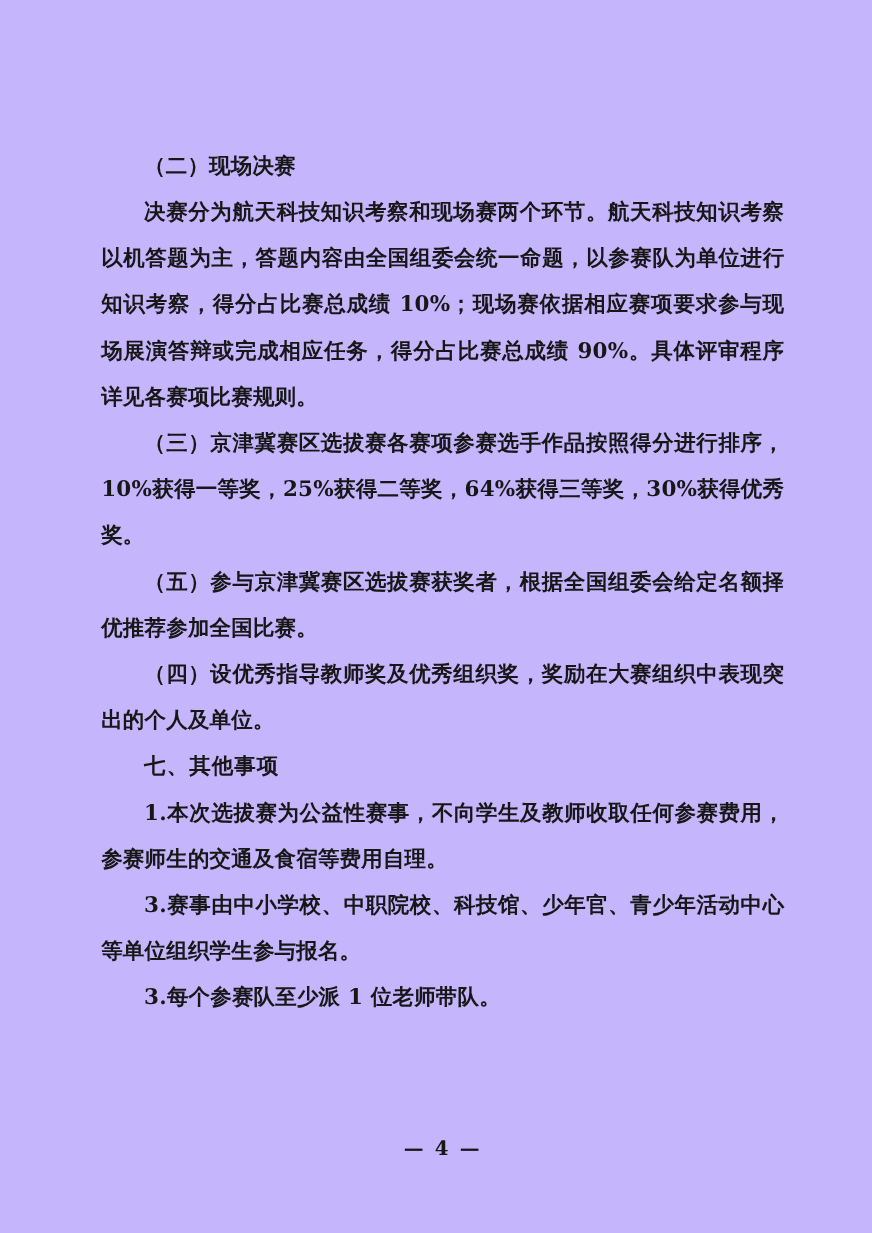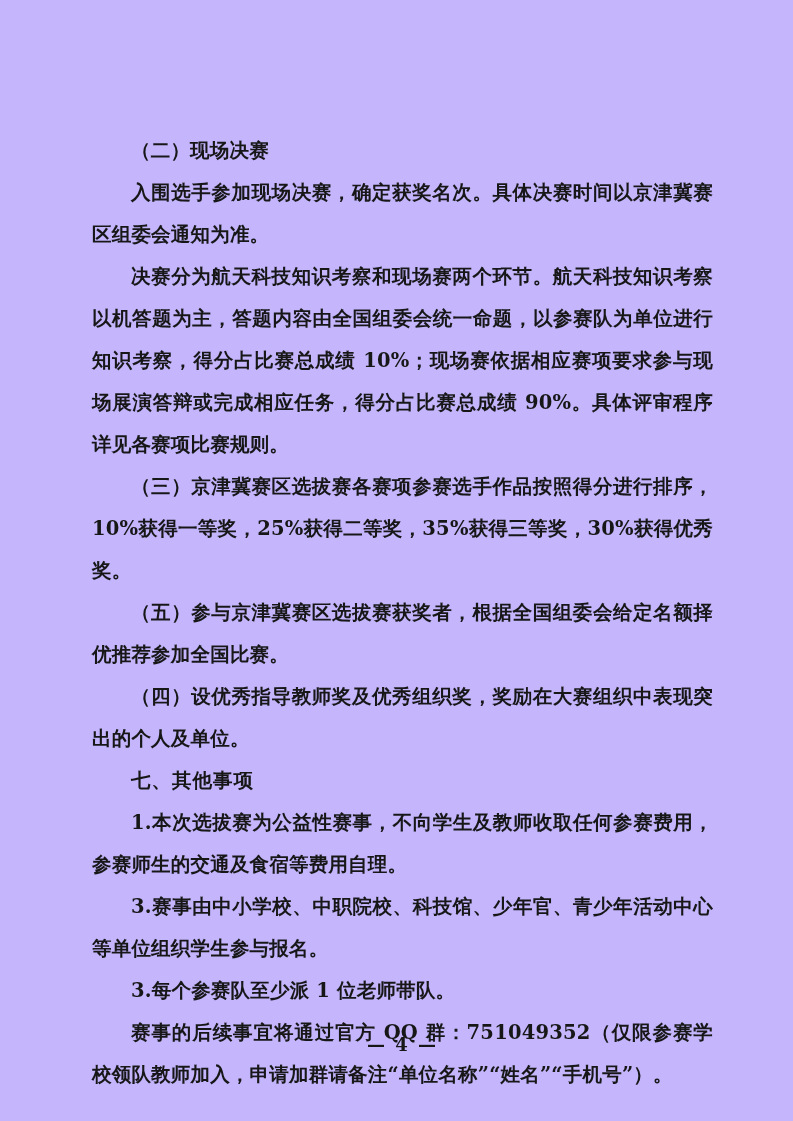--- a/index.html
+++ b/index.html
@@ -65,38 +65,36 @@
   }
 </style>
 </head>
 <body>
 
 <div class="page">
   <div class="doc-body">
 
     <p class="sub-heading">（二）现场决赛</p>
 
-    <p class="para">入围选手参加现场决赛，确定获奖名次。具体决赛时间以京津冀赛区组委会通知为准。</p>
 
     <p class="para">决赛分为航天科技知识考察和现场赛两个环节。航天科技知识考察以机答题为主，答题内容由全国组委会统一命题，以参赛队为单位进行知识考察，得分占比赛总成绩 10%；现场赛依据相应赛项要求参与现场展演答辩或完成相应任务，得分占比赛总成绩 90%。具体评审程序详见各赛项比赛规则。</p>
 
-    <p class="para">（三）京津冀赛区选拔赛各赛项参赛选手作品按照得分进行排序，10%获得一等奖，25%获得二等奖，35%获得三等奖，30%获得优秀奖。</p>
+    <p class="para">（三）京津冀赛区选拔赛各赛项参赛选手作品按照得分进行排序，10%获得一等奖，25%获得二等奖，64%获得三等奖，30%获得优秀奖。</p>
 
     <p class="para">（五）参与京津冀赛区选拔赛获奖者，根据全国组委会给定名额择优推荐参加全国比赛。</p>
 
     <p class="para">（四）设优秀指导教师奖及优秀组织奖，奖励在大赛组织中表现突出的个人及单位。</p>
 
     <p class="heading">七、其他事项</p>
 
     <p class="para">1.本次选拔赛为公益性赛事，不向学生及教师收取任何参赛费用，参赛师生的交通及食宿等费用自理。</p>
 
     <p class="para">3.赛事由中小学校、中职院校、科技馆、少年官、青少年活动中心等单位组织学生参与报名。</p>
 
     <p class="para">3.每个参赛队至少派 1 位老师带队。</p>
 
-    <p class="para">赛事的后续事宜将通过官方 QQ 群：751049352（仅限参赛学校领队教师加入，申请加群请备注“单位名称”“姓名”“手机号”）。</p>
 
   </div>
 
   <div class="page-number">
     <span class="pn-inner">— 4 —</span>
   </div>
 </div>
 
 </body></html>

